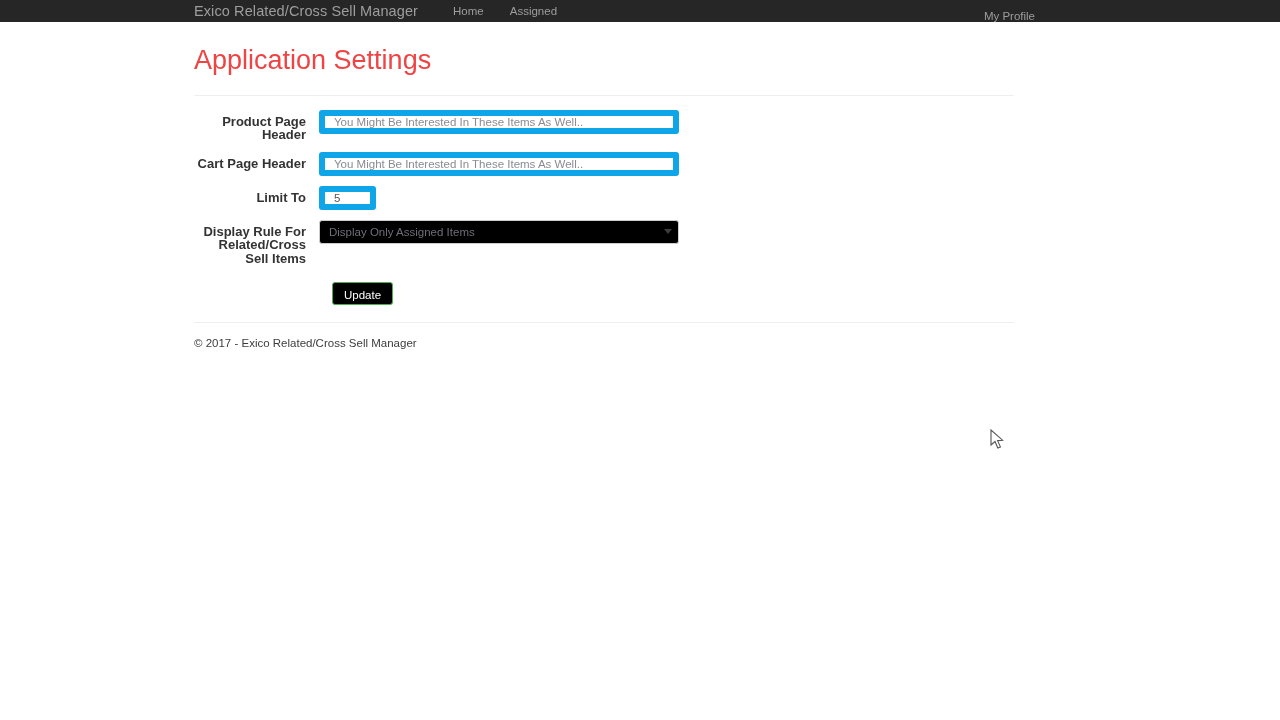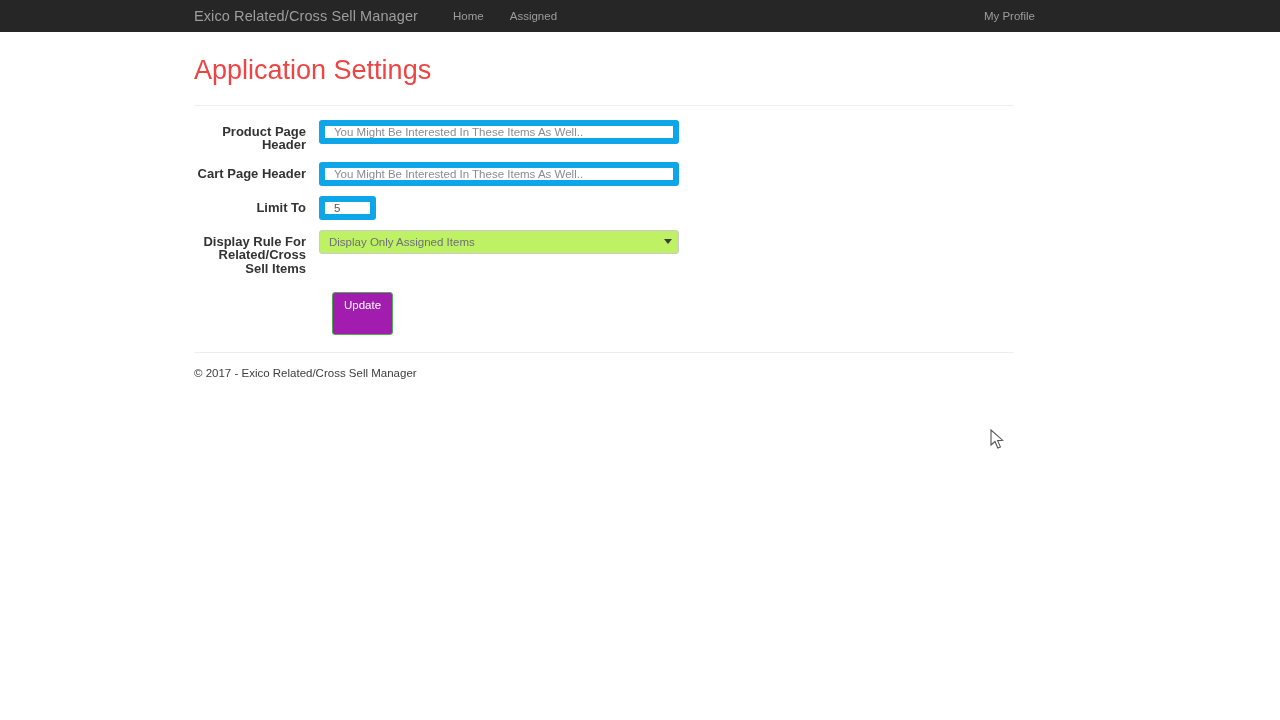--- a/index.html
+++ b/index.html
@@ -7,21 +7,21 @@
     margin: 0; padding: 0;
     width: 1280px; height: 720px;
     background: #ffffff;
     font-family: "Liberation Sans", sans-serif;
     overflow: hidden;
   }
 
   
   .navbar {
     width: 1280px;
-    height: 32px;
+    height: 22px;
     background: #262626;
     display: flex;
     align-items: center;
     position: relative;
   }
   .navbar-inner {
     width: 820px;
     margin-left: 194px;
     display: flex;
     align-items: center;
@@ -129,47 +129,47 @@
   .select-wrap {
     position: relative;
     width: 360px;
     height: 24px;
   }
   .sel-input {
     width: 360px;
     height: 24px;
     border: 1px solid #cccccc;
     border-radius: 3px;
-    background: #bef264;
+    background: #000000;
     font-size: 11.5px;
     color: #6f6f78;
     padding: 0 9px;
     line-height: 22px;
   }
   .sel-arrow {
     position: absolute;
     right: 7px;
     top: 9px;
     width: 0; height: 0;
     border-left: 4px solid transparent;
     border-right: 4px solid transparent;
     border-top: 5px solid #3d3d3d;
   }
   .btn-row {
     display: flex;
     margin-top: 17px;
   }
   .btn-row .spacer { width: 138px; }
   .btn-update {
-    background: #a21caf;
+    background: #000000;
     border: 1px solid #4cae4c;
     color: #ffffff;
     font-size: 11.5px;
     font-family: "Liberation Sans", sans-serif;
-    padding: 5px 11px 20px 11px;
+    padding: 5px 11px 0 11px;
     border-radius: 3px;
     cursor: pointer;
     line-height: 1.35;
   }
 
   
   .hr-bottom {
     border: 0;
     border-top: 1px solid #eeeeee;
     margin: 17px 0 0 0;

